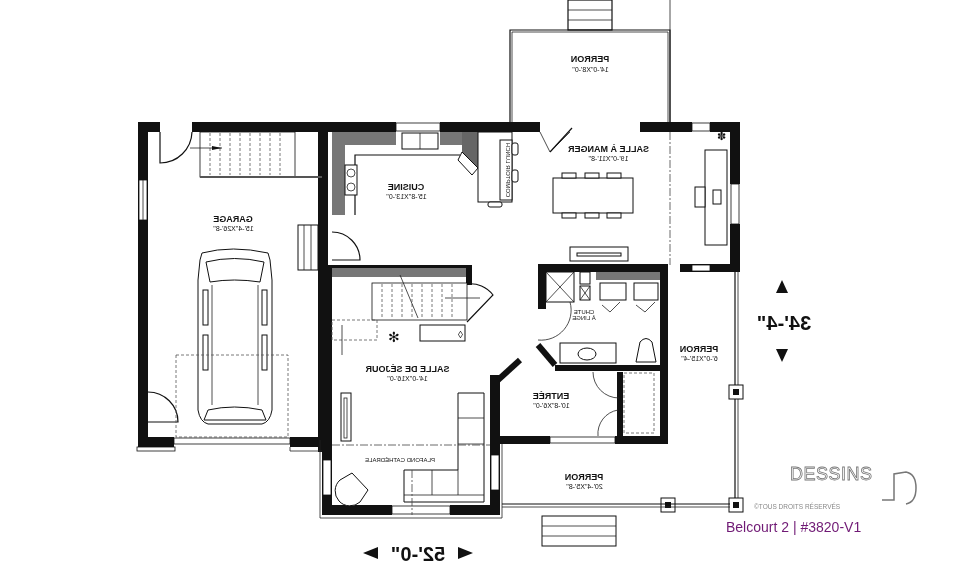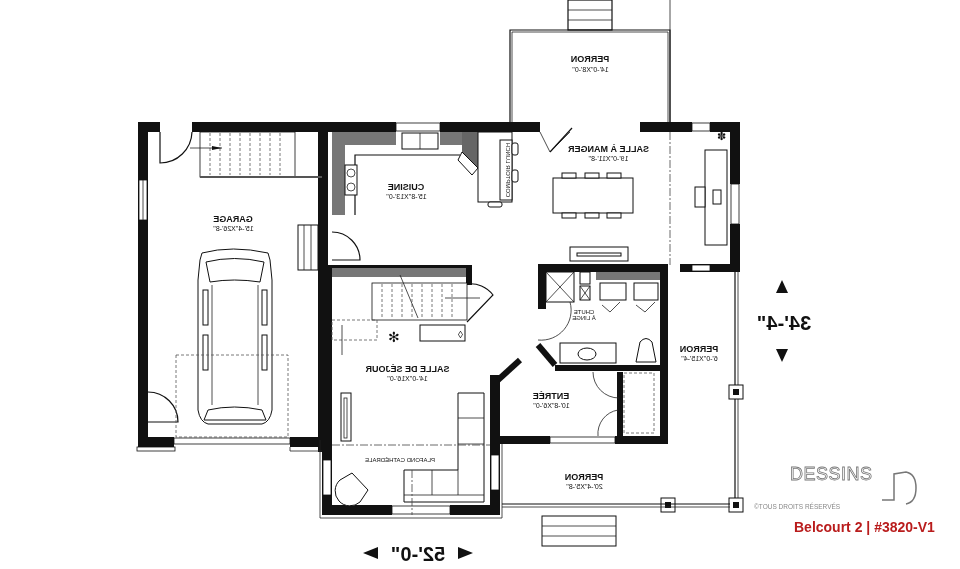--- a/index.html
+++ b/index.html
@@ -19,22 +19,22 @@
   .dimtxt { font-weight: bold; font-size: 20px; fill: #111; }
   .mir { transform-box: fill-box; transform-origin: center; transform: scaleX(-1); }
   .brand { position: absolute; left: 752px; top: 462px; width: 170px; height: 80px; text-align: center; }
   .brand .l1, .brand .l2 { position: absolute; font-family: "Liberation Sans", sans-serif;
      font-size: 18px; letter-spacing: 0.5px; color: #fff; font-weight: normal;
      -webkit-text-stroke: 0.8px #777; }
   .brand .l1 { left: 38px; top: 2px; }
   .brand .l2 { left: 2px; top: 19px; }
   .brand .rights { position: absolute; left: 2px; top: 41px; font-size: 6.5px; color: #888; }
   .brand .logo { position: absolute; left: 128px; top: 6px; }
-  .caption { position: absolute; left: 794px; top: 519px; font-size: 14px; font-weight: bold;
-     color: #b91c1c; font-family: "Liberation Sans", sans-serif; }
+  .caption { position: absolute; left: 726px; top: 519px; font-size: 14px; font-weight: normal;
+     color: #701a75; font-family: "Liberation Sans", sans-serif; }
 </style>
 </head>
 <body>
 
 <svg id="plan" viewBox="0 0 960 569" xmlns="http://www.w3.org/2000/svg">
 
   <g>
     <rect x="568" y="0" width="44" height="30" class="line"></rect>
     <line x1="568" y1="10" x2="612" y2="10" class="thin"></line>
     <line x1="568" y1="20" x2="612" y2="20" class="thin"></line>

